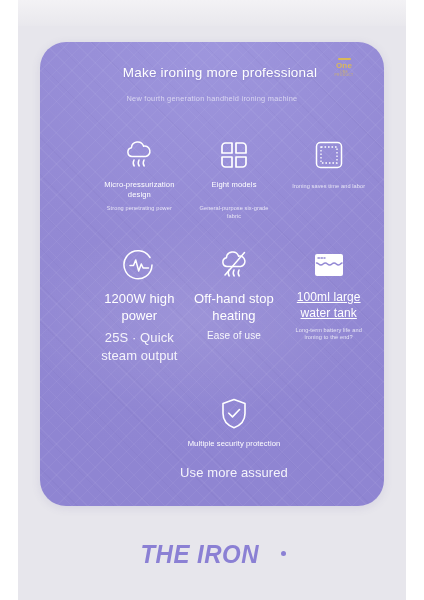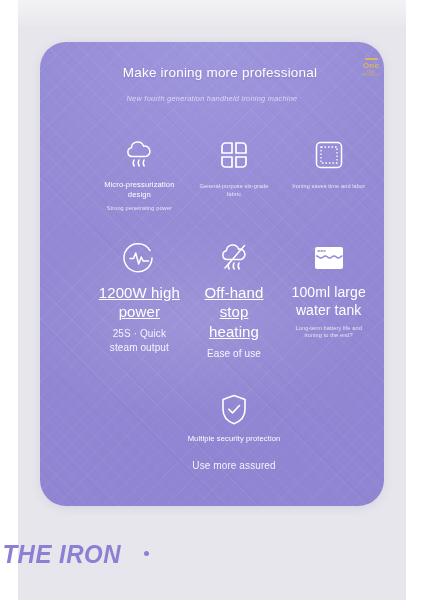--- a/index.html
+++ b/index.html
@@ -86,25 +86,24 @@
     text-shadow: 0 1px 2px rgba(80,70,140,.25);
   }
   .subhead {
     position: absolute;
     left: 0; right: 0;
     top: 52px;
     text-align: center;
     color: rgba(255,255,255,.62);
     font-size: 7.4px;
     letter-spacing: .25px;
-    font-style: italic;
   }
   .brand-logo {
     position: absolute;
-    right: 0;
+    right: 27px;
     top: 16px;
     width: 26px;
     text-align: center;
     line-height: 1;
   }
   .brand-bar {
     width: 13px; height: 2px;
     background: #d9b85a;
     margin: 0 auto 2px auto;
     border-radius: 1px;
@@ -155,35 +154,35 @@
     min-height: 20px;
   }
   .f-sub {
     color: rgba(255,255,255,.78);
     font-size: 5.6px;
     line-height: 1.35;
     letter-spacing: .1px;
     margin-top: 5px;
   }
   
-  .f-title.lg { font-size: 15px; text-decoration: underline; }
+  .f-title.lg { font-size: 13px; }
   .f-sub.lg   { font-size: 10px; color: rgba(255,255,255,.92); }
-  .f-title.md { font-size: 14px; }
-  .f-sub.md   { font-size: 10px; color: rgba(255,255,255,.9); }
+  .f-title.md { font-size: 12px; text-decoration: underline; }
+  .f-sub.md   { font-size: 13px; color: rgba(255,255,255,.9); }
 
   .row.r1 { margin-top: 0; }
   .row.r2 { margin-top: 22px; }
   .row.r3 { margin-top: 26px; }
 
   
   .footer {
     position: absolute;
     left: 0; right: 0;
     top: 540px;
-    text-align: left;
+    text-align: center;
   }
   .wordmark {
     display: inline-block;
     color: #8b80d4;
     font-size: 25px;
     font-weight: 700;
     font-style: italic;
     letter-spacing: .5px;
     font-family: "Liberation Sans", sans-serif;
     transform: scaleX(.96);
@@ -238,20 +237,21 @@
 
         <div class="cell">
           <div class="icon-wrap">
             <svg width="32" height="32" viewBox="0 0 32 32" fill="none" stroke="#ffffff" stroke-width="1.7" stroke-linejoin="round">
               <path d="M4 7.5A3.5 3.5 0 0 1 7.5 4H14v10H4z"></path>
               <path d="M18 4h6.5A3.5 3.5 0 0 1 28 7.5V14H18z"></path>
               <path d="M4 18h10v10H7.5A3.5 3.5 0 0 1 4 24.5z"></path>
               <path d="M18 18h10v6.5a3.5 3.5 0 0 1-3.5 3.5H18z"></path>
             </svg>
           </div>
+          <div class="f-title">Eight models</div>
           <div class="f-sub">General-purpose six-grade fabric</div>
         </div>
 
         <div class="cell">
           <div class="icon-wrap">
             <svg width="32" height="32" viewBox="0 0 32 32" fill="none" stroke="#ffffff" stroke-width="1.5">
               <rect x="3.5" y="3.5" width="25" height="25" rx="4"></rect>
               <rect x="8" y="8" width="16" height="16" stroke-dasharray="1.6 1.9" stroke-width="1.3"></rect>
             </svg>
           </div>

